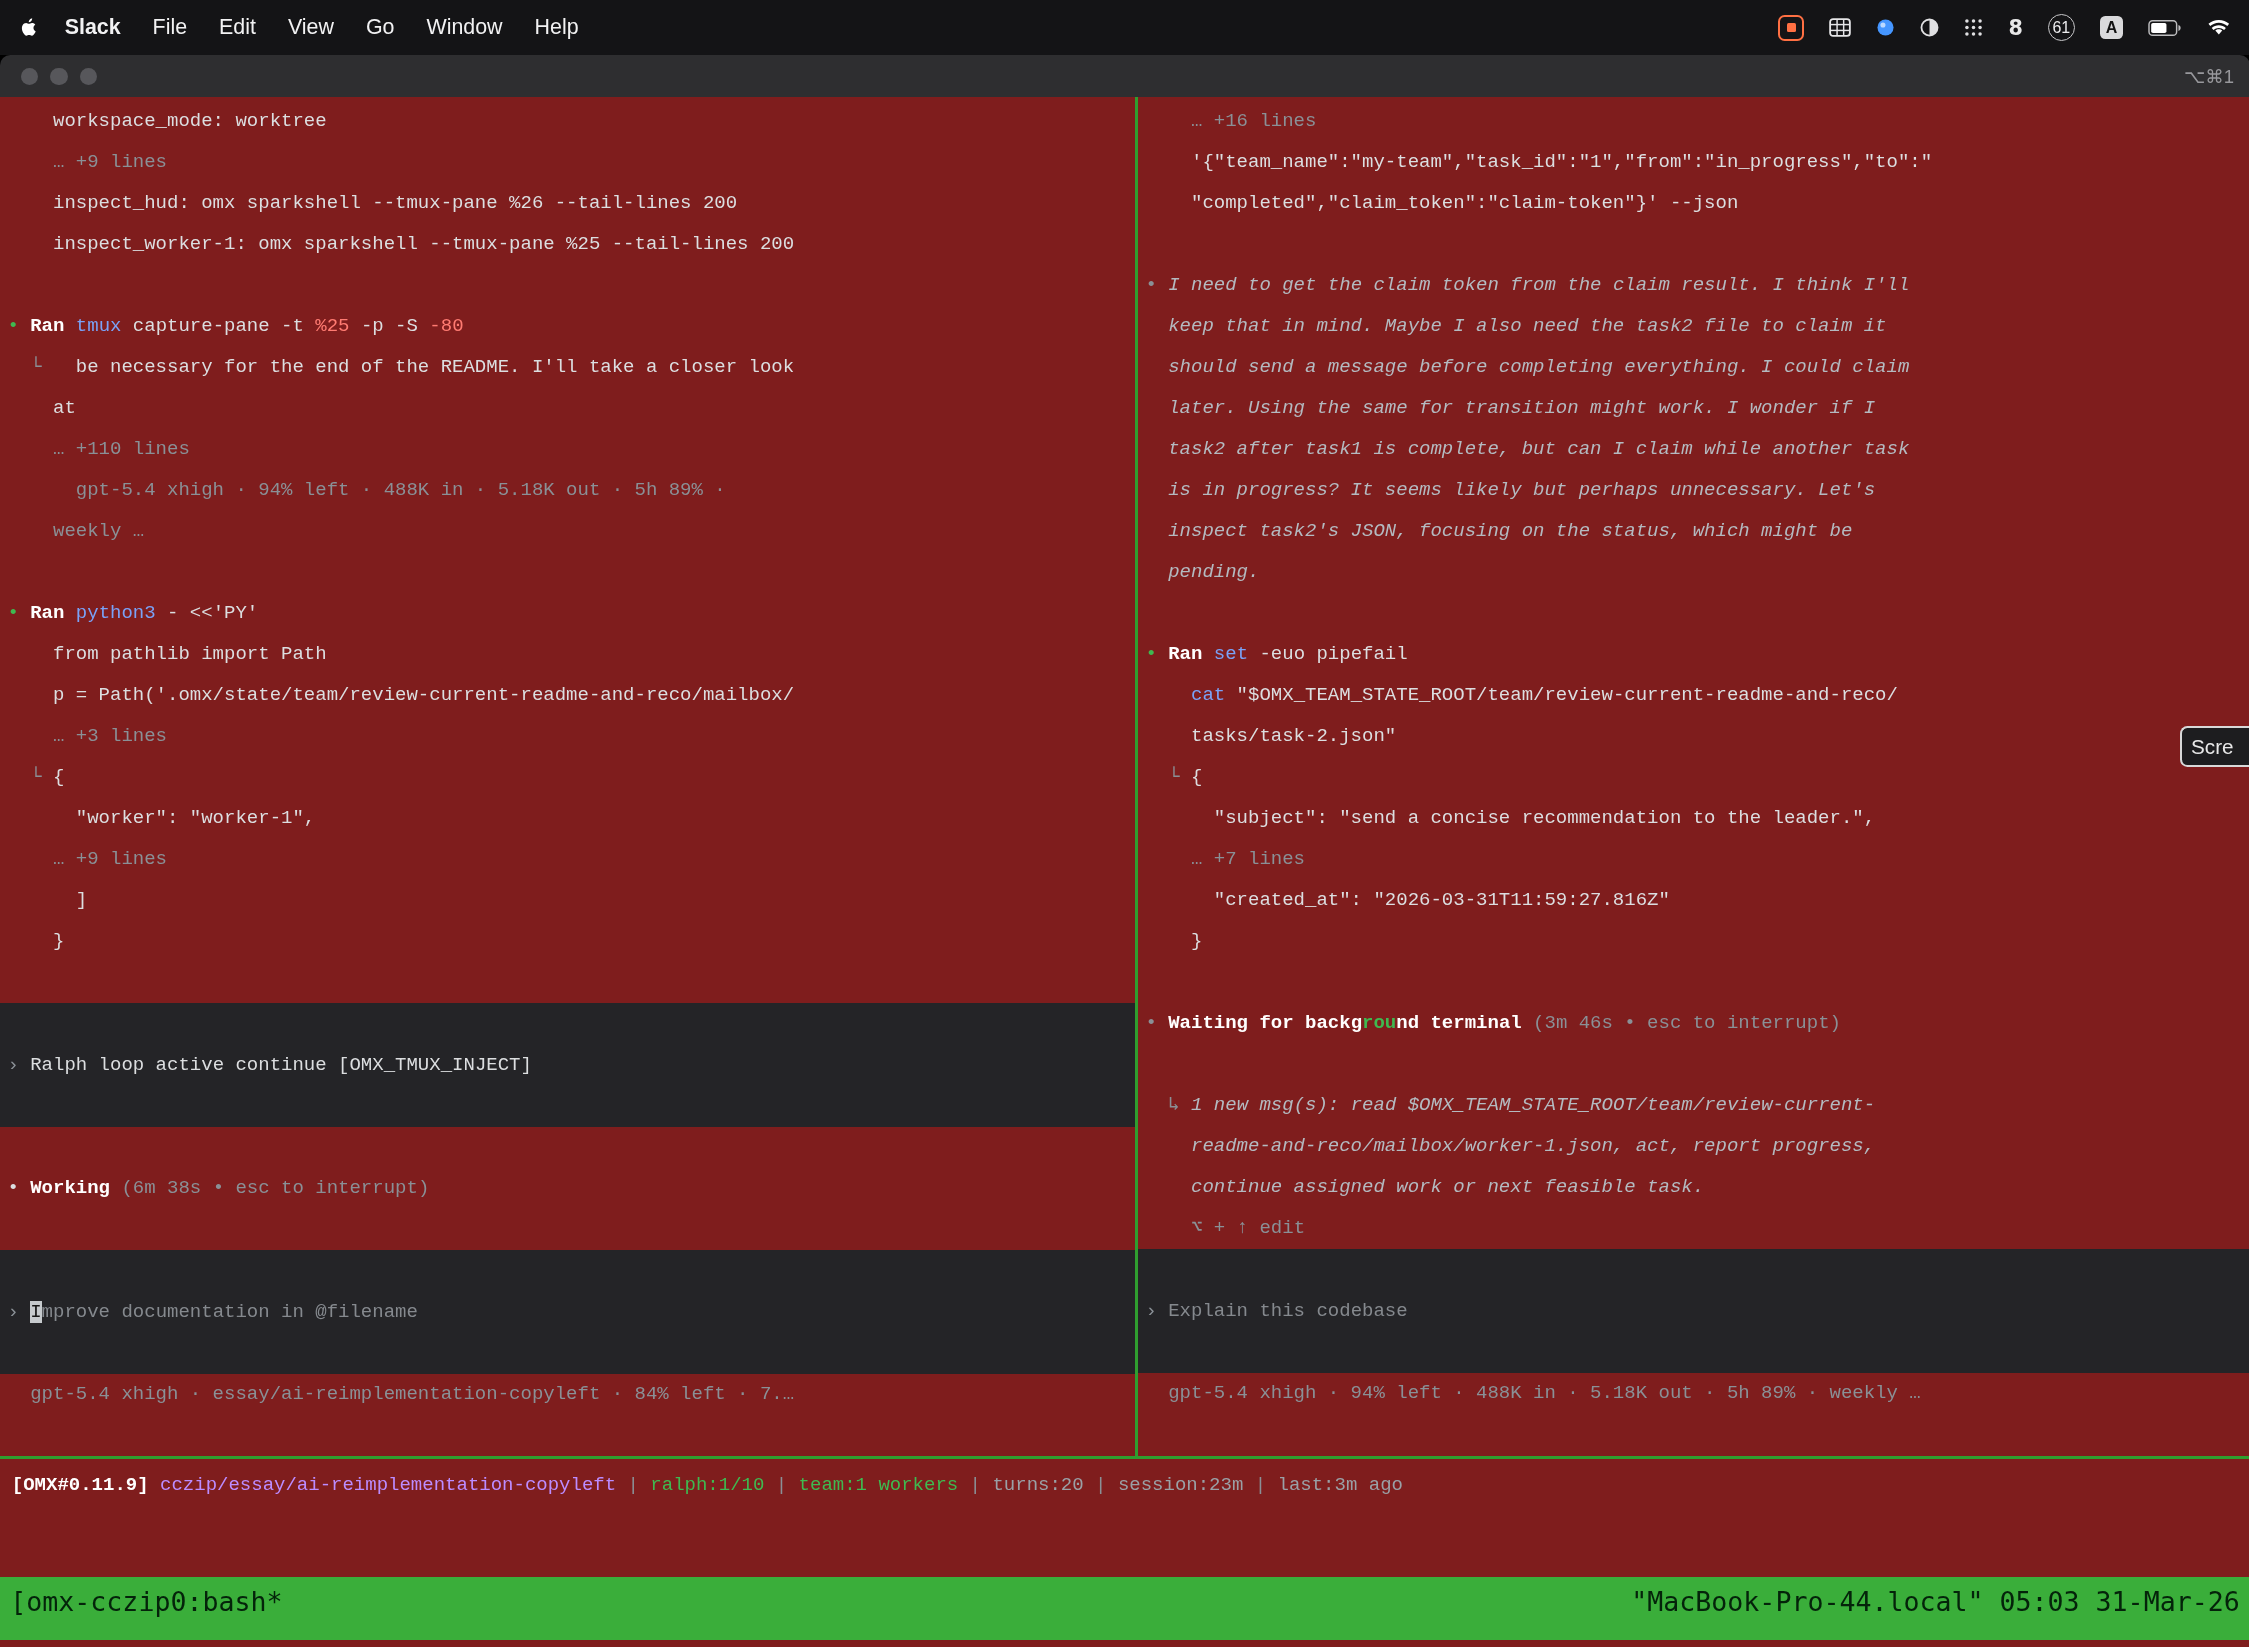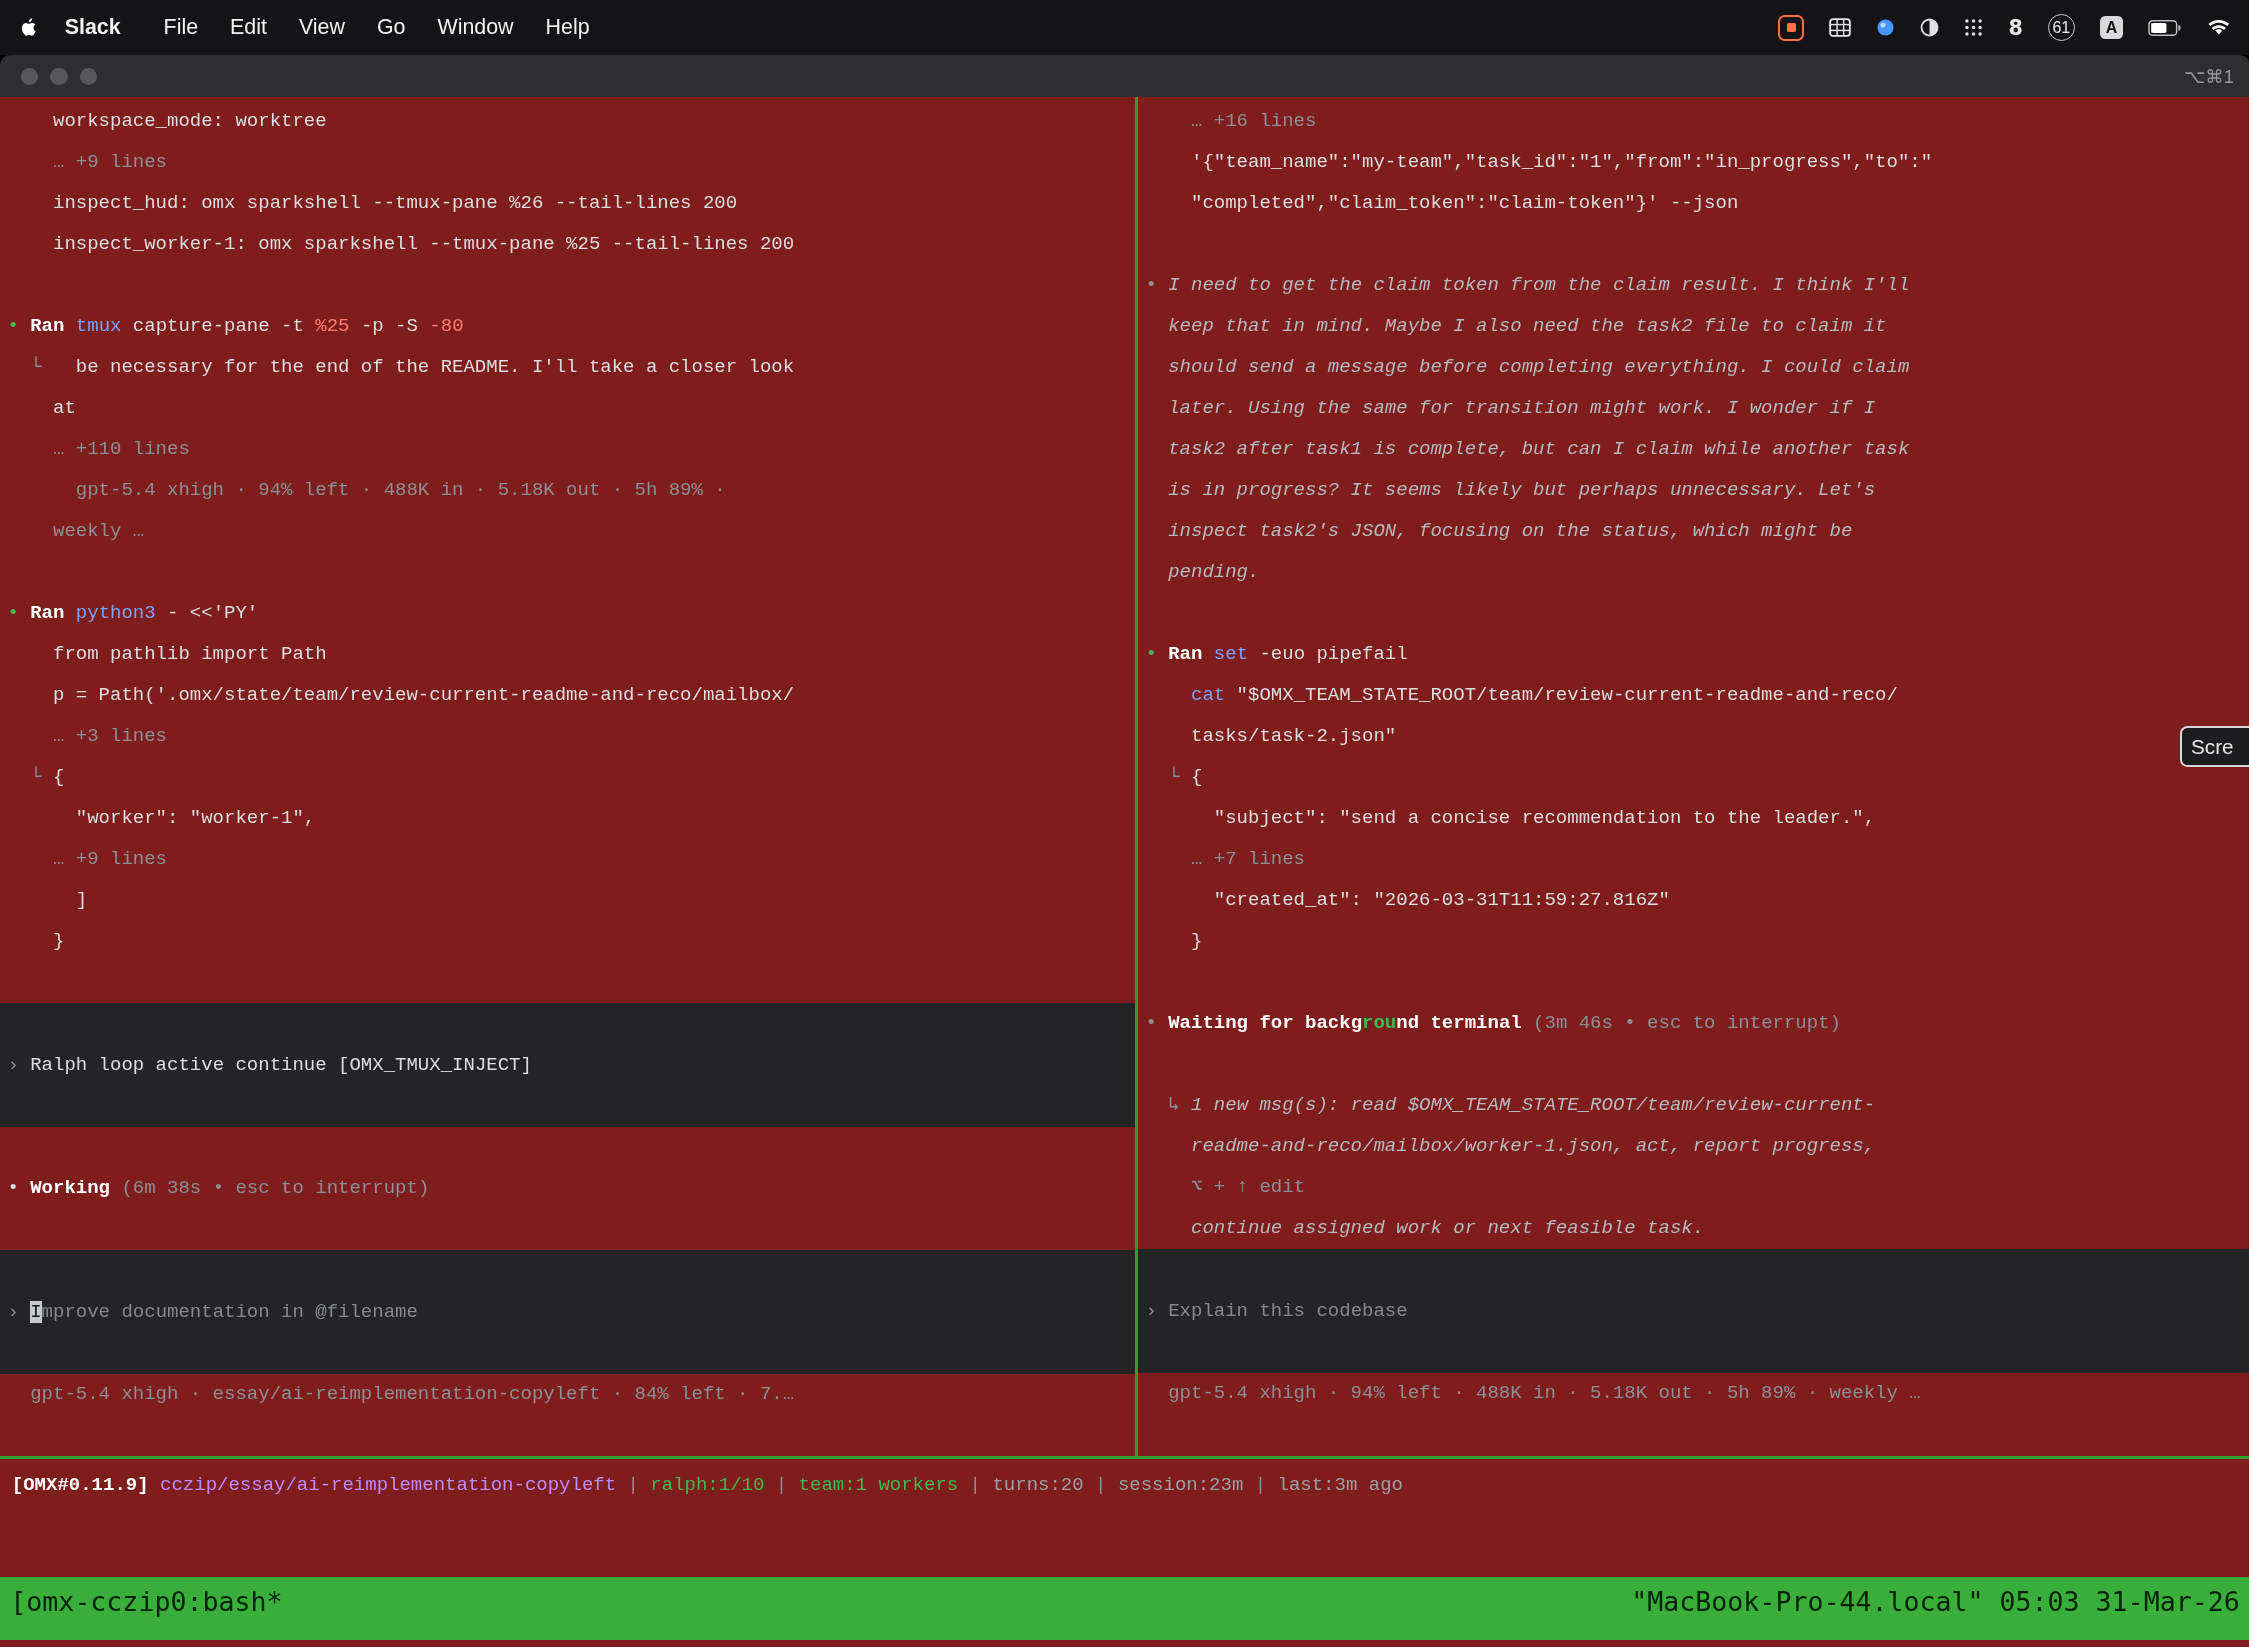--- a/index.html
+++ b/index.html
@@ -4,21 +4,21 @@
 <style>
   html,body{margin:0;padding:0;background:#000;}
   body{width:2250px;height:1648px;position:relative;overflow:hidden;
        font-family:"DejaVu Sans Mono",monospace;}
 
   
   .menubar{position:absolute;top:0;left:0;right:0;height:55px;background:#141416;
     display:flex;align-items:center;padding:0 19px;color:#f2f2f3;
     font-family:"Liberation Sans",sans-serif;font-size:21.4px;}
   .apple{display:inline-flex;margin-right:28px;}
-  .appname{font-weight:700;margin-right:43px;}
+  .appname{font-weight:700;margin-right:32px;}
   .menus{display:flex;gap:32px;}
   .menus span{cursor:default;}
   .menu-right{margin-left:auto;display:flex;align-items:center;gap:25px;}
   .icon{display:inline-flex;align-items:center;justify-content:center;}
   .rec{width:22px;height:22px;border:2.2px solid #ff7043;border-radius:6.6px;}
   .rec i{width:8.9px;height:8.9px;background:#ff7043;border-radius:1.5px;margin:auto;}
   .badge61{width:25px;height:25px;border:1.5px solid #c6c6c8;border-radius:50%;
     font-size:16px;color:#ececee;display:flex;align-items:center;justify-content:center;}
   .abox{width:23.6px;height:23.6px;background:#d9d9db;border-radius:5.2px;color:#121212;
     font-weight:700;font-size:16px;display:flex;align-items:center;justify-content:center;}
@@ -212,22 +212,22 @@
       <div class="tline"><span class="c-dim">  └ </span><span class="c-w">{</span></div>
       <div class="tline"><span class="c-w">      "subject": "send a concise recommendation to the leader.",</span></div>
       <div class="tline"><span class="c-dim">    … +7 lines</span></div>
       <div class="tline"><span class="c-w">      "created_at": "2026-03-31T11:59:27.816Z"</span></div>
       <div class="tline"><span class="c-w">    }</span></div>
       <div class="tline"></div>
       <div class="tline"><span class="c-dim">• </span><span class="c-b">Waiting for backg</span><span class="c-bgrn">rou</span><span class="c-b">nd terminal</span><span class="c-dim"> (3m 46s • esc to interrupt)</span></div>
       <div class="tline"></div>
       <div class="tline"><span class="c-dim">  ↳ </span><span class="c-it">1 new msg(s): read $OMX_TEAM_STATE_ROOT/team/review-current-</span></div>
       <div class="tline"><span class="c-it">    readme-and-reco/mailbox/worker-1.json, act, report progress,</span></div>
+      <div class="tline"><span class="c-it">    continue assigned work or next feasible task.</span></div>
       <div class="tline"><span class="c-dim">    ⌥ + ↑ edit</span></div>
-      <div class="tline"><span class="c-it">    continue assigned work or next feasible task.</span></div>
       <div class="band">
         <div class="tline"><span class="c-dim">› </span><span class="c-gh">Explain this codebase</span></div>
       </div>
       <div class="tline"><span class="c-dim">  gpt-5.4 xhigh · 94% left · 488K in · 5.18K out · 5h 89% · weekly …</span></div>
     </div>
   <div class="hborder"></div>
   <div class="status-line"><span class="c-b">[OMX#0.11.9]</span><span class="c-mag"> cczip/essay/ai-reimplementation-copyleft</span><span class="c-dim"> | </span><span class="c-grn">ralph:1/10</span><span class="c-dim"> | </span><span class="c-grn">team:1 workers</span><span class="c-dim"> | </span><span class="c-w2">turns:20</span><span class="c-dim"> | </span><span class="c-w2">session:23m</span><span class="c-dim"> | </span><span class="c-w2">last:3m ago</span></div>
 </div>
 
 <div class="screen-overlay">Scre</div>

